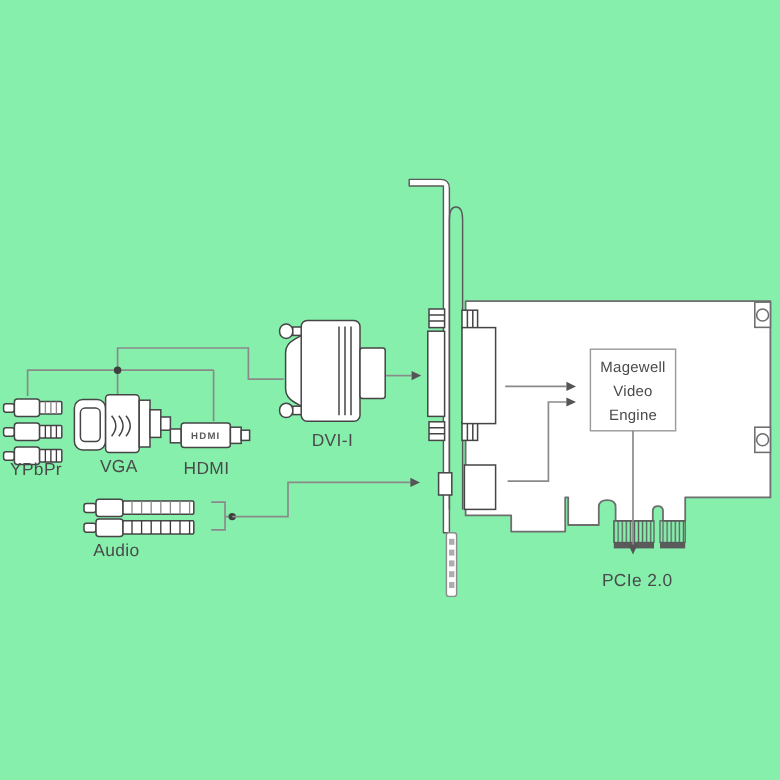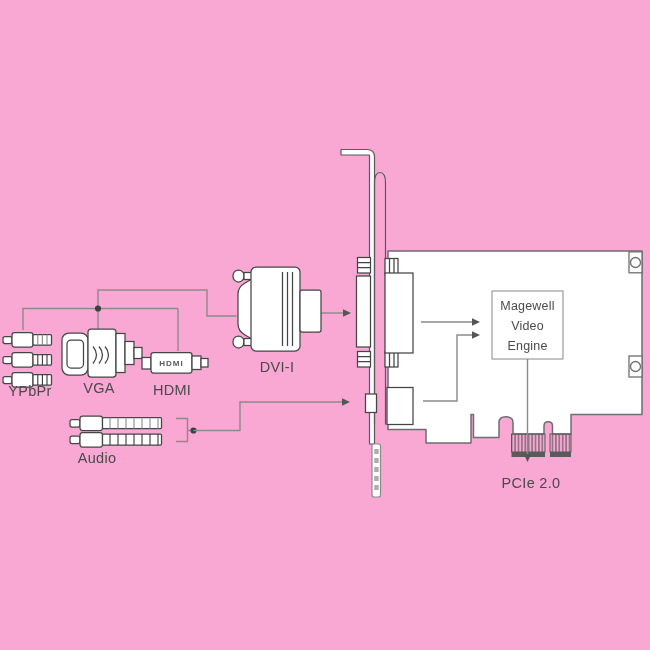--- a/index.html
+++ b/index.html
@@ -1,16 +1,16 @@
 <!DOCTYPE html>
 <html><head>
 <meta charset="utf-8">
 <style>
   html,body { margin:0; padding:0; background:#ffffff; }
-  .stage { position:relative; width:650px; height:650px; background:#f9a8d4; overflow:hidden; }
+  .stage { position:relative; width:650px; height:650px; background:#86efac; overflow:hidden; }
   svg { display:block; }
   .lbl { font-family:"Liberation Sans", sans-serif; font-size:14.5px; fill:#4a4a4a; letter-spacing:0.3px; }
   .boxlbl { font-family:"Liberation Sans", sans-serif; font-size:12.5px; fill:#4a4a4a; letter-spacing:0.2px; }
   .portlbl { font-family:"Liberation Sans", sans-serif; font-size:8px; font-weight:bold; fill:#5a5a5a; letter-spacing:1px; }
   .wire { stroke:#8a8a8a; stroke-width:1.4; fill:none; }
   .ol { stroke:#454545; stroke-width:1.25; fill:#ffffff; }
   .olx { stroke:#454545; stroke-width:1.25; fill:none; }
   .arrow { fill:#555555; }
 </style>
 </head>

